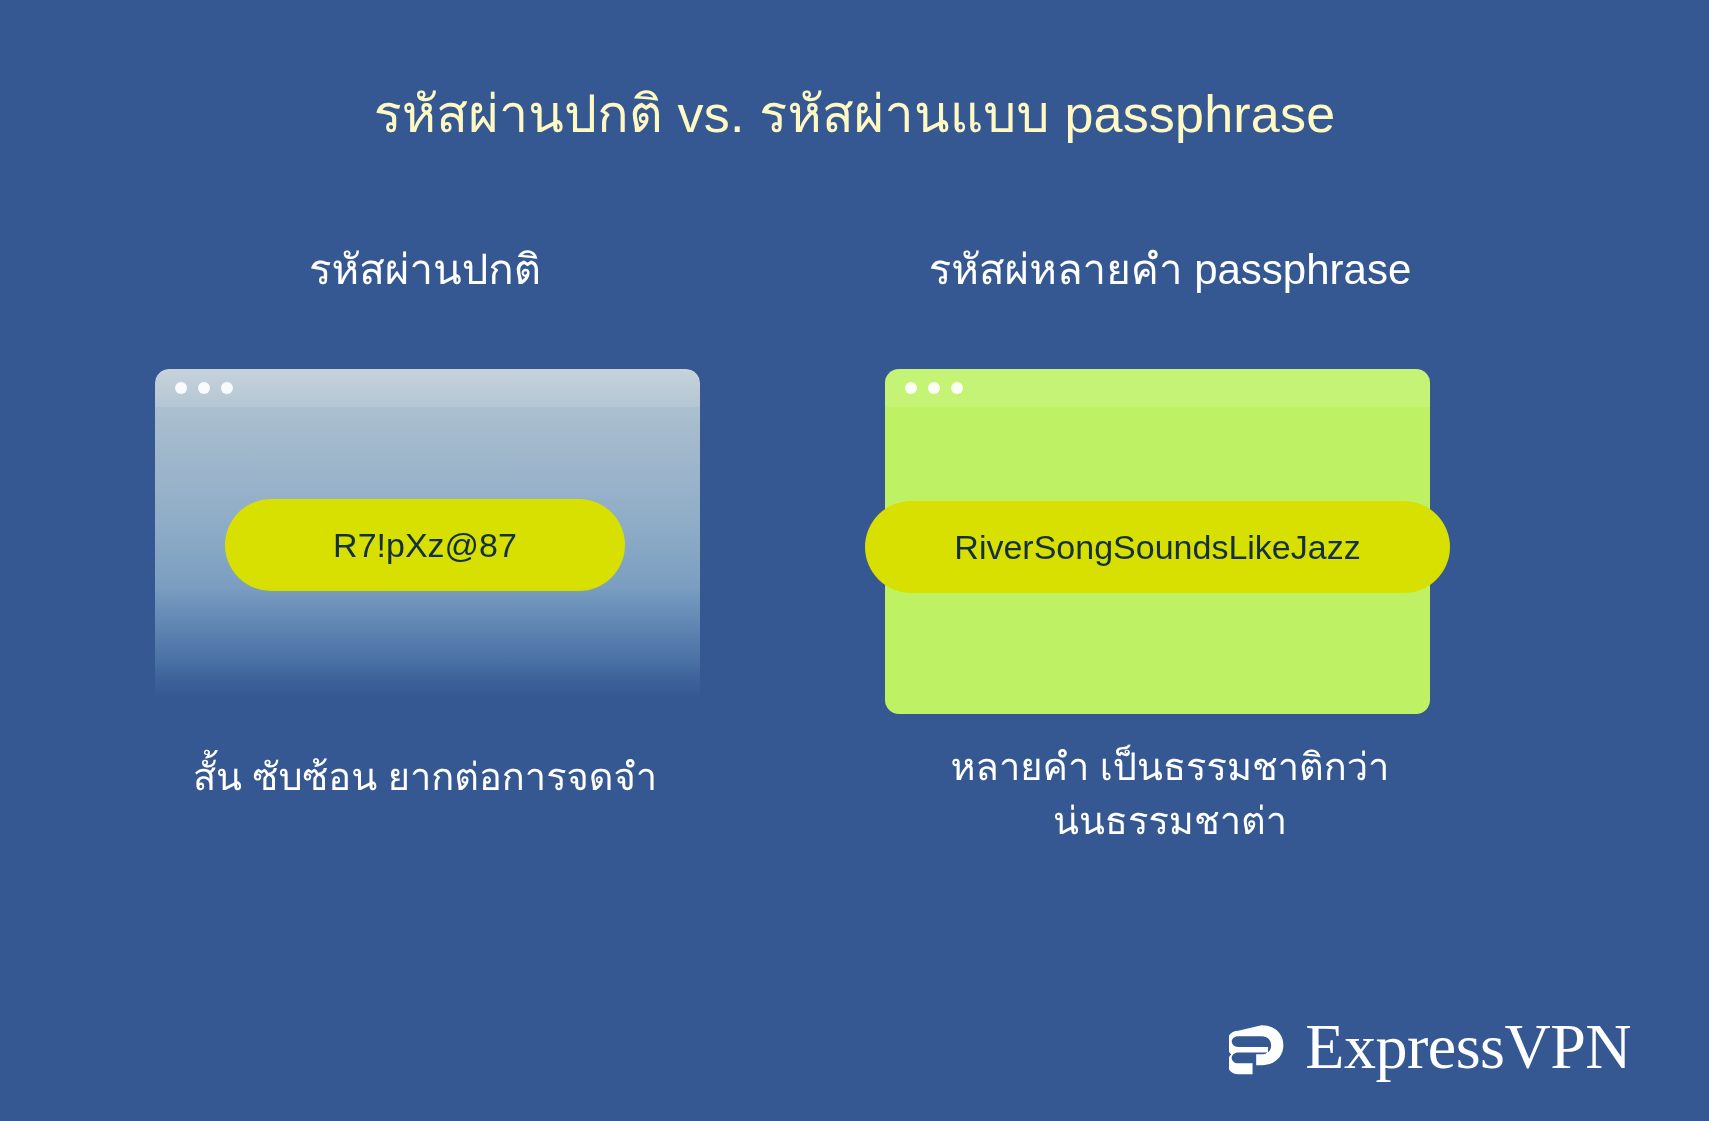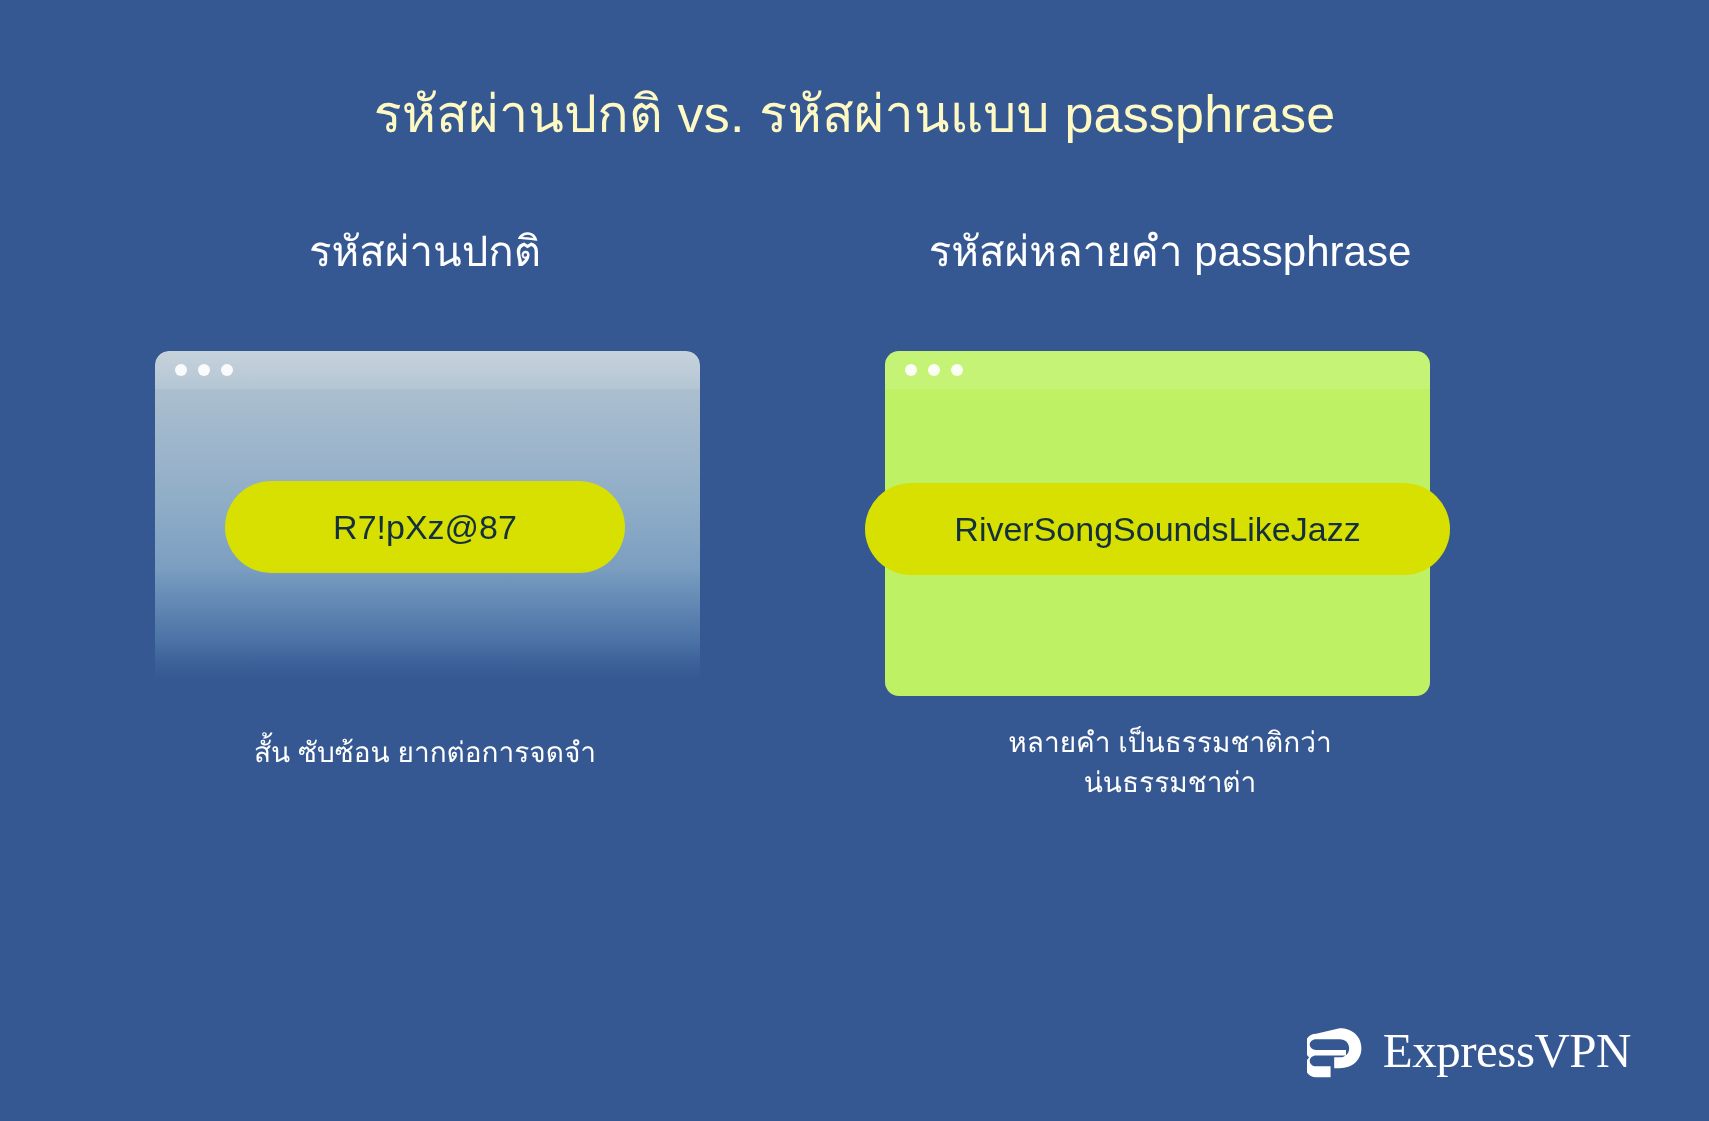--- a/index.html
+++ b/index.html
@@ -26,21 +26,21 @@
     font-size: 52px;
     font-weight: 400;
     line-height: 1.25;
     letter-spacing: 0.2px;
     white-space: nowrap;
   }
 
   
   .columns {
     position: absolute;
-    top: 225px;
+    top: 243px;
     left: 0;
     width: 1709px;
     height: 680px;
   }
   .column {
     position: absolute;
     top: 0;
     width: 760px;
     height: 680px;
   }
@@ -150,42 +150,42 @@
     border-radius: 46px;
   }
 
   
   .caption {
     position: absolute;
     left: 0;
     width: 760px;
     text-align: center;
     color: #ffffff;
-    font-size: 28px;
+    font-size: 38px;
     font-weight: 400;
     line-height: 1.42;
   }
   .caption-left  { top: 508px; }
   .caption-right { top: 498px; }
   .caption-line { display: block; white-space: nowrap; }
 
   
   .brand {
     position: absolute;
     right: 78px;
     bottom: 42px;
     display: flex;
     align-items: center;
     gap: 18px;
   }
   .brand-mark { width: 58px; height: 58px; display: block; }
   .brand-word {
     color: #ffffff;
     font-family: "Liberation Serif", "DejaVu Serif", serif;
-    font-size: 49px;
+    font-size: 64px;
     font-weight: 400;
     letter-spacing: -0.5px;
     line-height: 1;
   }
 </style>
 </head>
 <body>
 
 <div class="page-title">รหัสผ่านปกติ vs. รหัสผ่านแบบ passphrase</div>
 

